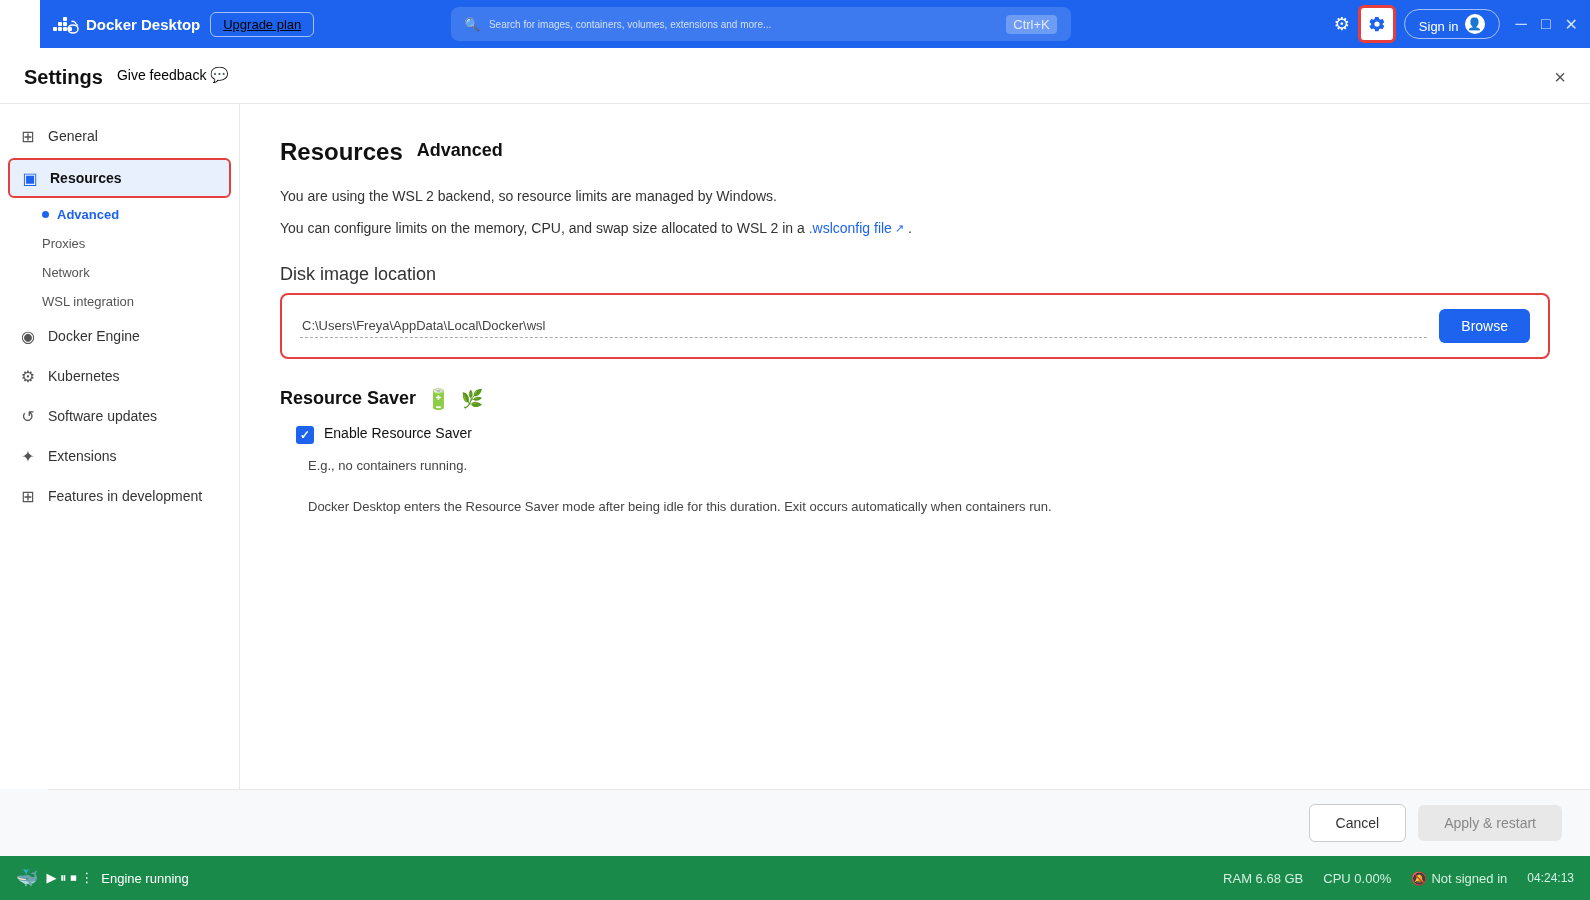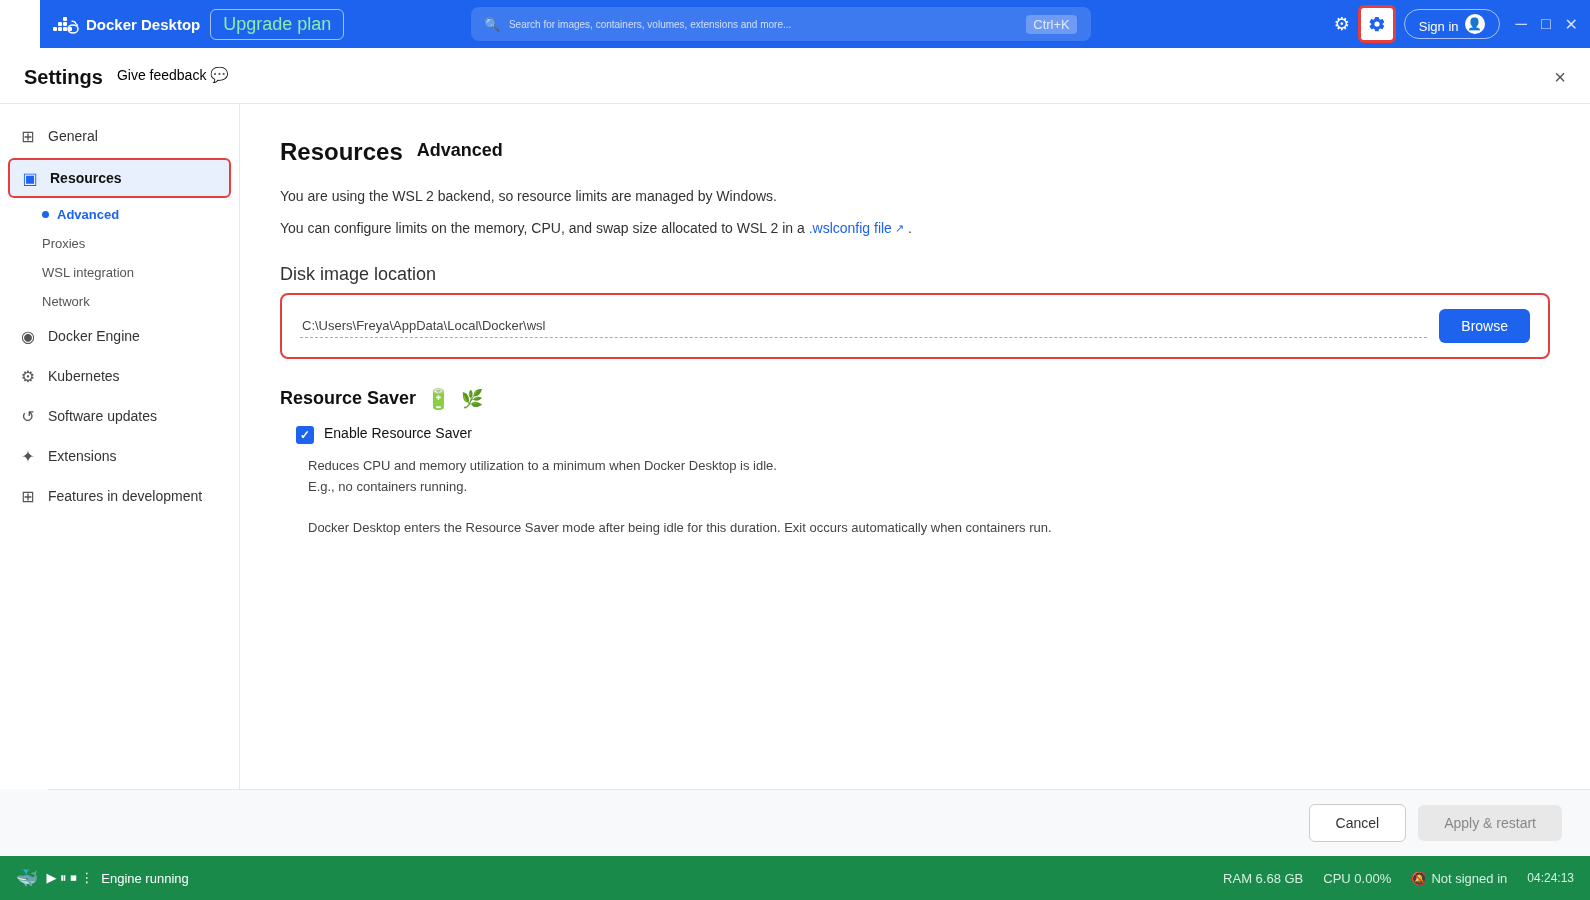--- a/index.html
+++ b/index.html
@@ -27,25 +27,26 @@
     .titlebar-whale {
       width: 28px;
       height: 28px;
       display: flex;
       align-items: center;
       justify-content: center;
     }
     .upgrade-btn {
       background: transparent;
       border: 1.5px solid rgba(255,255,255,0.6);
-      color: #86efac;
+      color: #000000;
       border-radius: 6px;
       padding: 4px 12px;
-      font-size: 18px;
-      cursor: pointer;
+      font-size: 13px;
+      cursor: pointer;
+      text-decoration: underline;
     }
     .search-bar {
       flex: 1;
       display: flex;
       align-items: center;
       background: rgba(255,255,255,0.15);
       border-radius: 8px;
       padding: 0 14px;
       height: 34px;
       gap: 8px;
@@ -444,24 +445,24 @@
       </div>
 
       <div class="sidebar-sub-item active-sub">
         <span class="dot"></span>
         <span>Advanced</span>
       </div>
       <div class="sidebar-sub-item">
         <span>Proxies</span>
       </div>
       <div class="sidebar-sub-item">
+        <span>Network</span>
+      </div>
+      <div class="sidebar-sub-item">
         <span>WSL integration</span>
-      </div>
-      <div class="sidebar-sub-item">
-        <span>Network</span>
       </div>
       <div class="sidebar-item">
         <span class="sidebar-icon">◉</span>
         <span class="label">Docker Engine</span>
       </div>
       <div class="sidebar-item">
         <span class="sidebar-icon">⚙</span>
         <span class="label">Kubernetes</span>
       </div>
       <div class="sidebar-item">
@@ -508,21 +509,20 @@
           <span class="resource-saver-title">Resource Saver</span>
           <span class="resource-saver-icon">🔋</span>
           <span style="font-size:18px;">🌿</span>
         </div>
 
         <div class="checkbox-row">
           <div class="checkbox-blue"></div>
           <span class="checkbox-label">Enable Resource Saver</span>
         </div>
         <div class="description-block">
-          <p>Reduces CPU and memory utilization to a minimum when Docker Desktop is idle.</p>
           <p>E.g., no containers running.</p>
           <br>
           <p>Docker Desktop enters the Resource Saver mode after being idle for this duration. Exit occurs automatically when containers run.</p>
         </div>
       </div>
     </div>
   </div>
 
   <div class="settings-footer">
     <button class="cancel-btn">Cancel</button>

